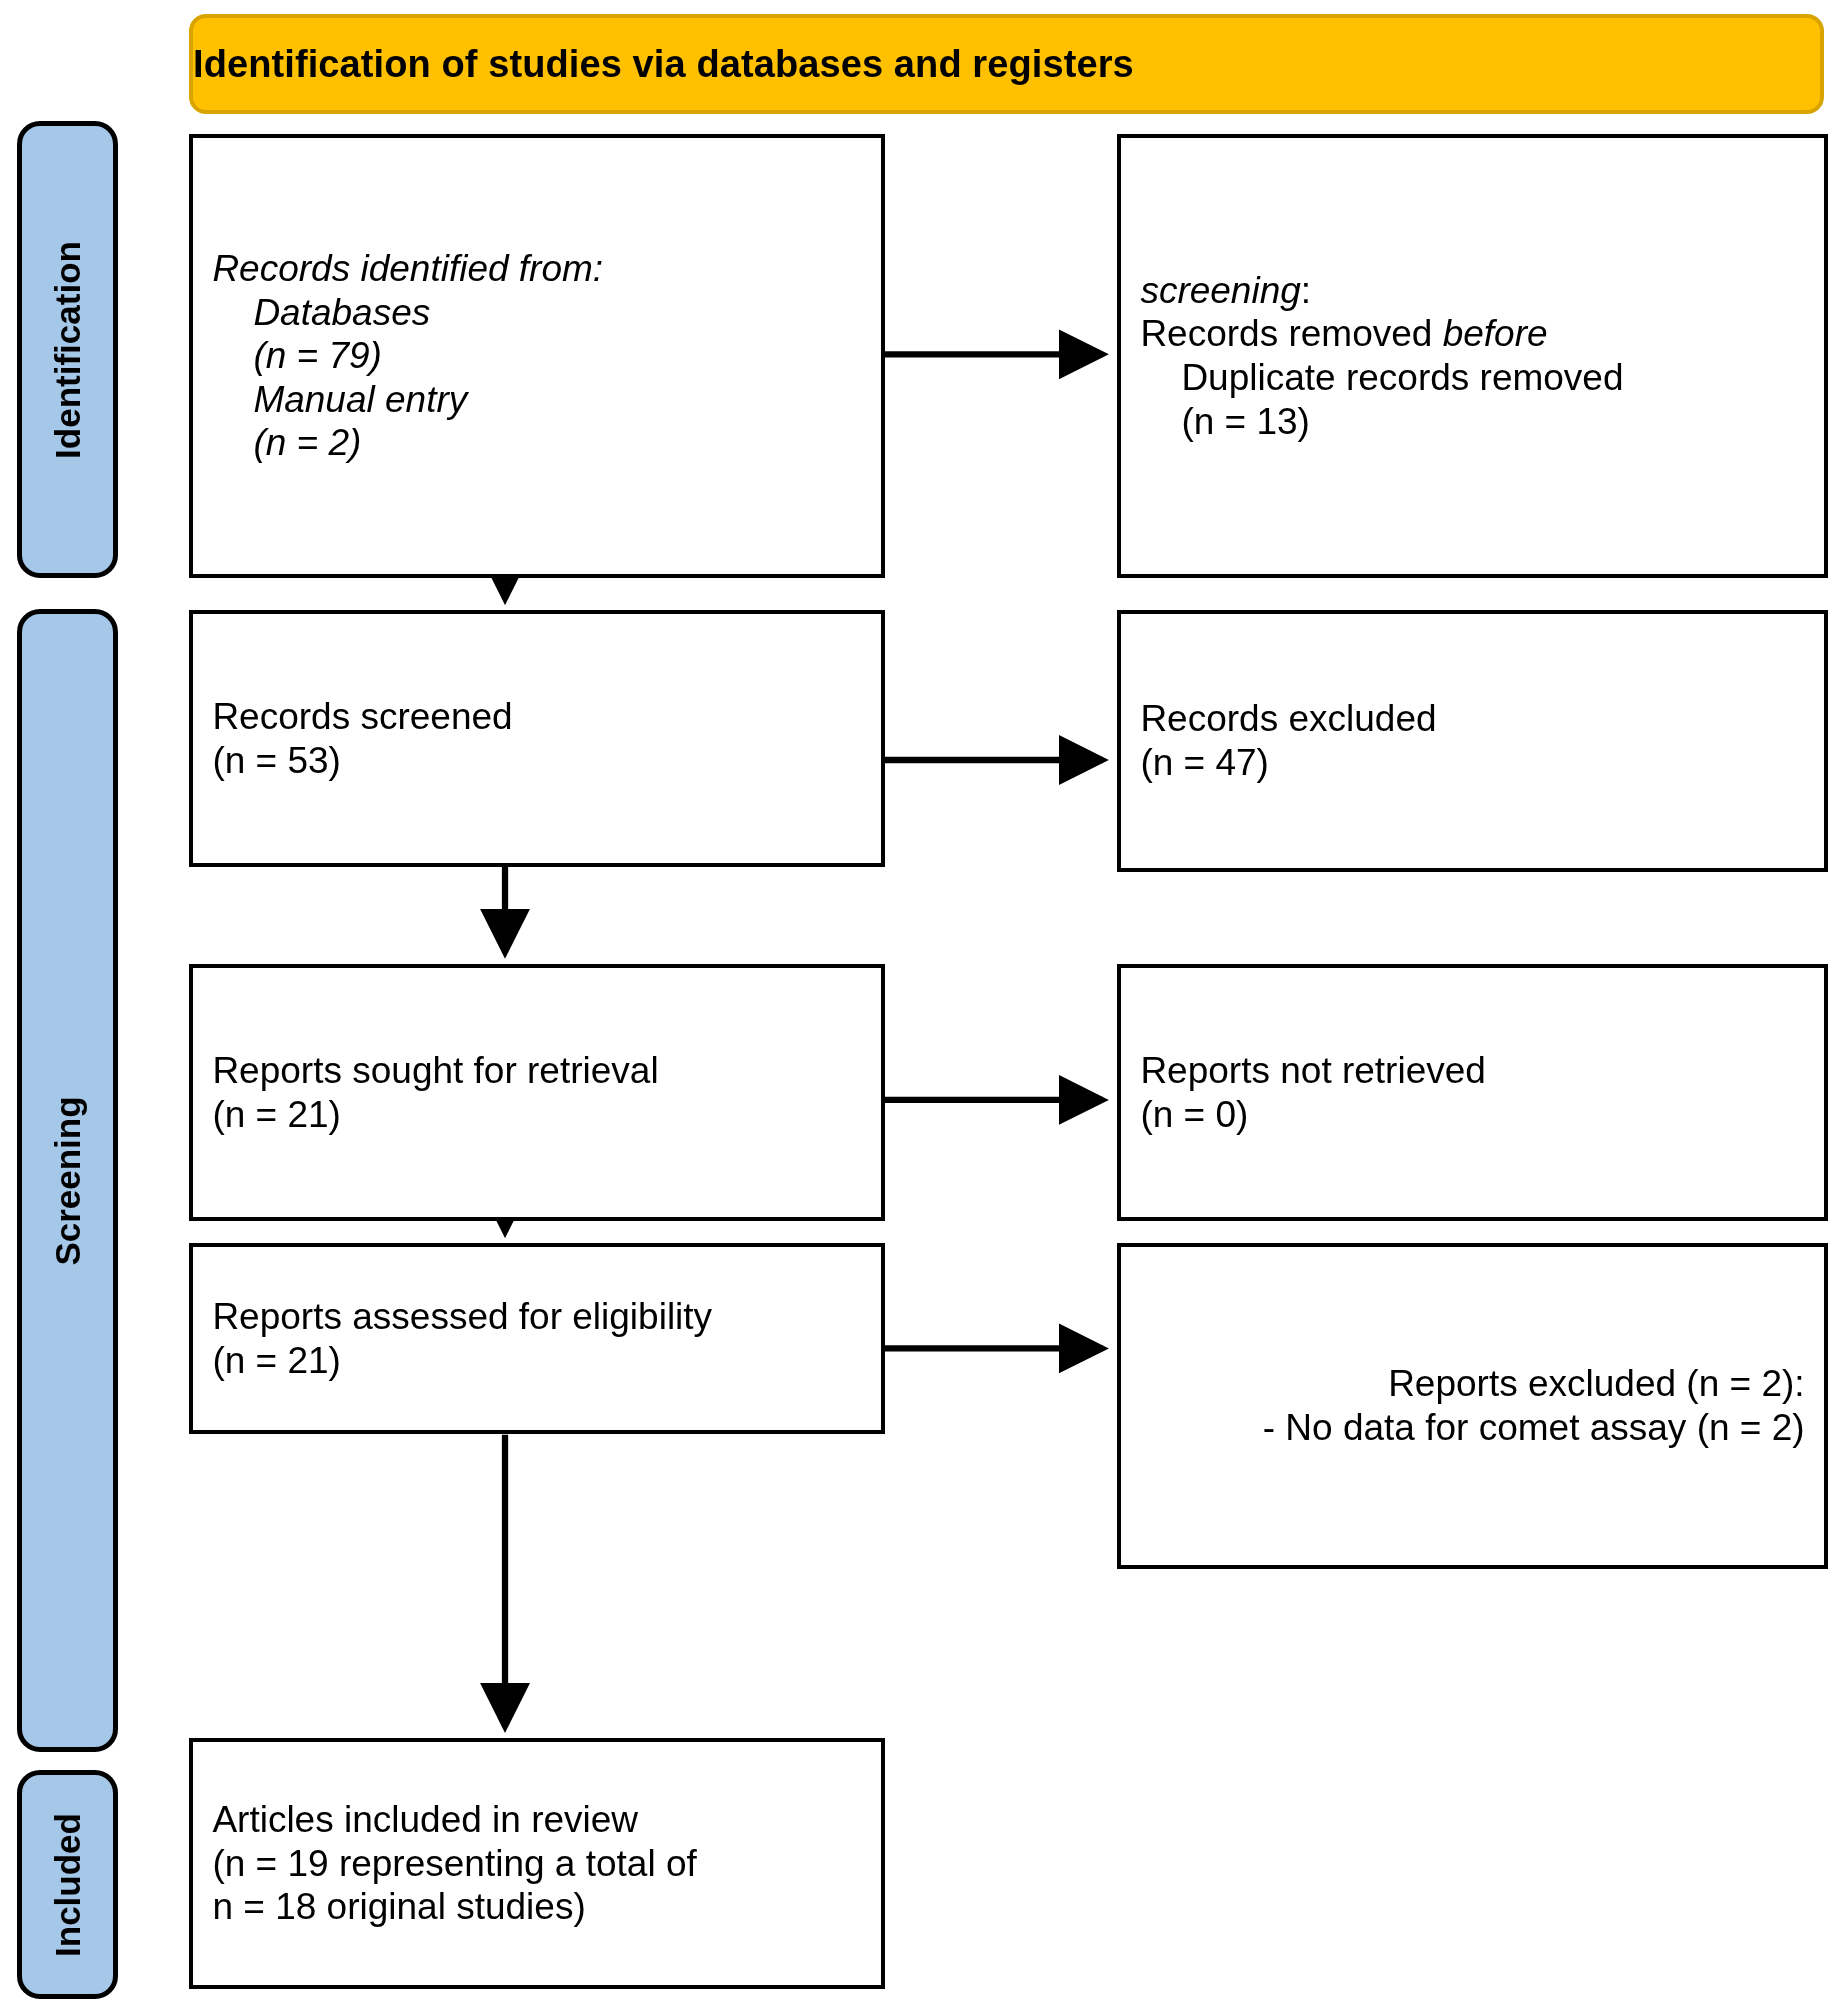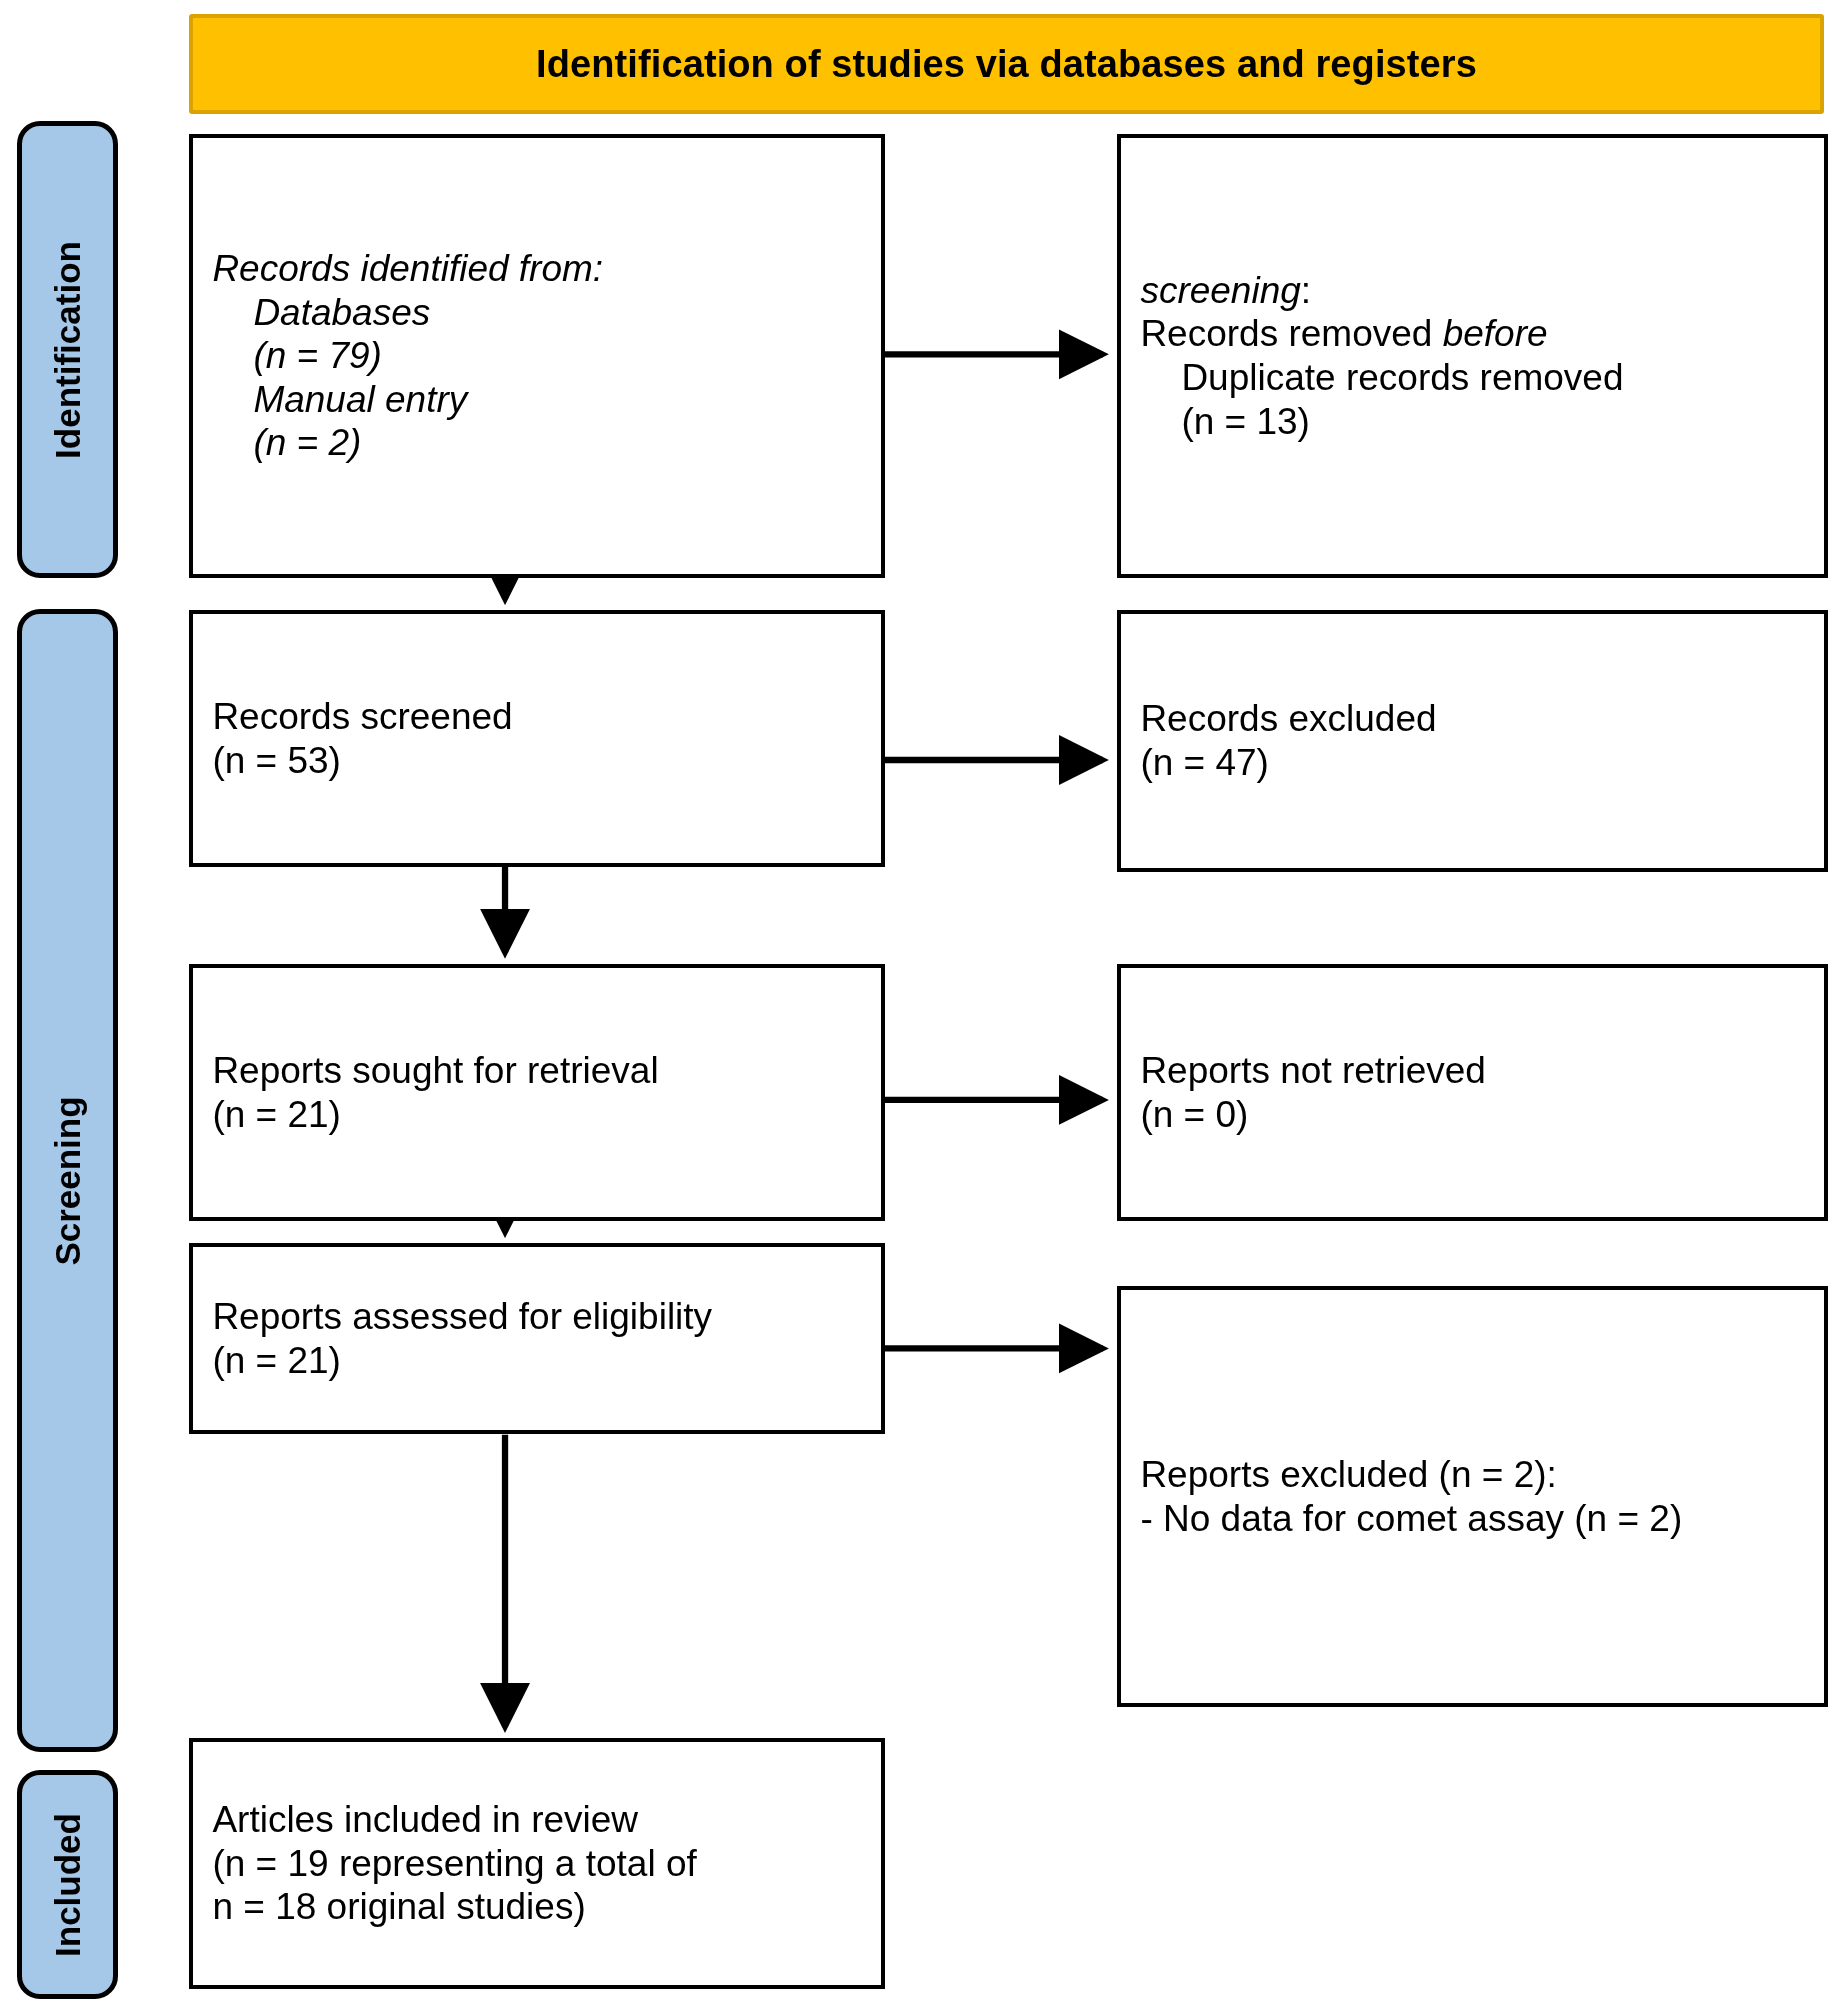--- a/index.html
+++ b/index.html
@@ -20,25 +20,25 @@
 
   
   .banner {
     position: absolute;
     left: 189px;
     top: 14.3px;
     width: 1635px;
     height: 100px;
     background: #FFC000;
     border: 4px solid #D9A400;
-    border-radius: 3px;
+    border-radius: 17px;
     box-sizing: border-box;
     display: flex;
     align-items: center;
-    justify-content: center;
+    justify-content: flex-start;
   }
   .banner-text {
     font-size: 38px;
     font-weight: bold;
     color: #000000;
     letter-spacing: 0.1px;
     text-align: center;
     white-space: nowrap;
   }
 
@@ -91,21 +91,21 @@
   
   .col-right { left: 1117px; width: 711px; }
 
   #box-identified  { top: 134px;  height: 444px; font-style: italic;  }
   #box-removed     { top: 134px;  height: 444px;  }
   #box-screened    { top: 610px; height: 257px;  }
   #box-excluded    { top: 610px; height: 262px;  }
   #box-sought      { top: 964px; height: 257px;  }
   #box-notretrieved{ top: 964px; height: 257px;  }
   #box-assessed    { top: 1243px; height: 191px;  }
-  #box-repexcluded { top: 1286px; height: 421px;  }
+  #box-repexcluded { top: 1243px; height: 326px; align-items: flex-end;  }
   #box-included    { top: 1738px; height: 251px;  }
 
   #box-removed   { justify-content: center; }
   #box-repexcluded { justify-content: center; }
 
   
   #connectors {
     position: absolute;
     left: 0;
     top: 0;

